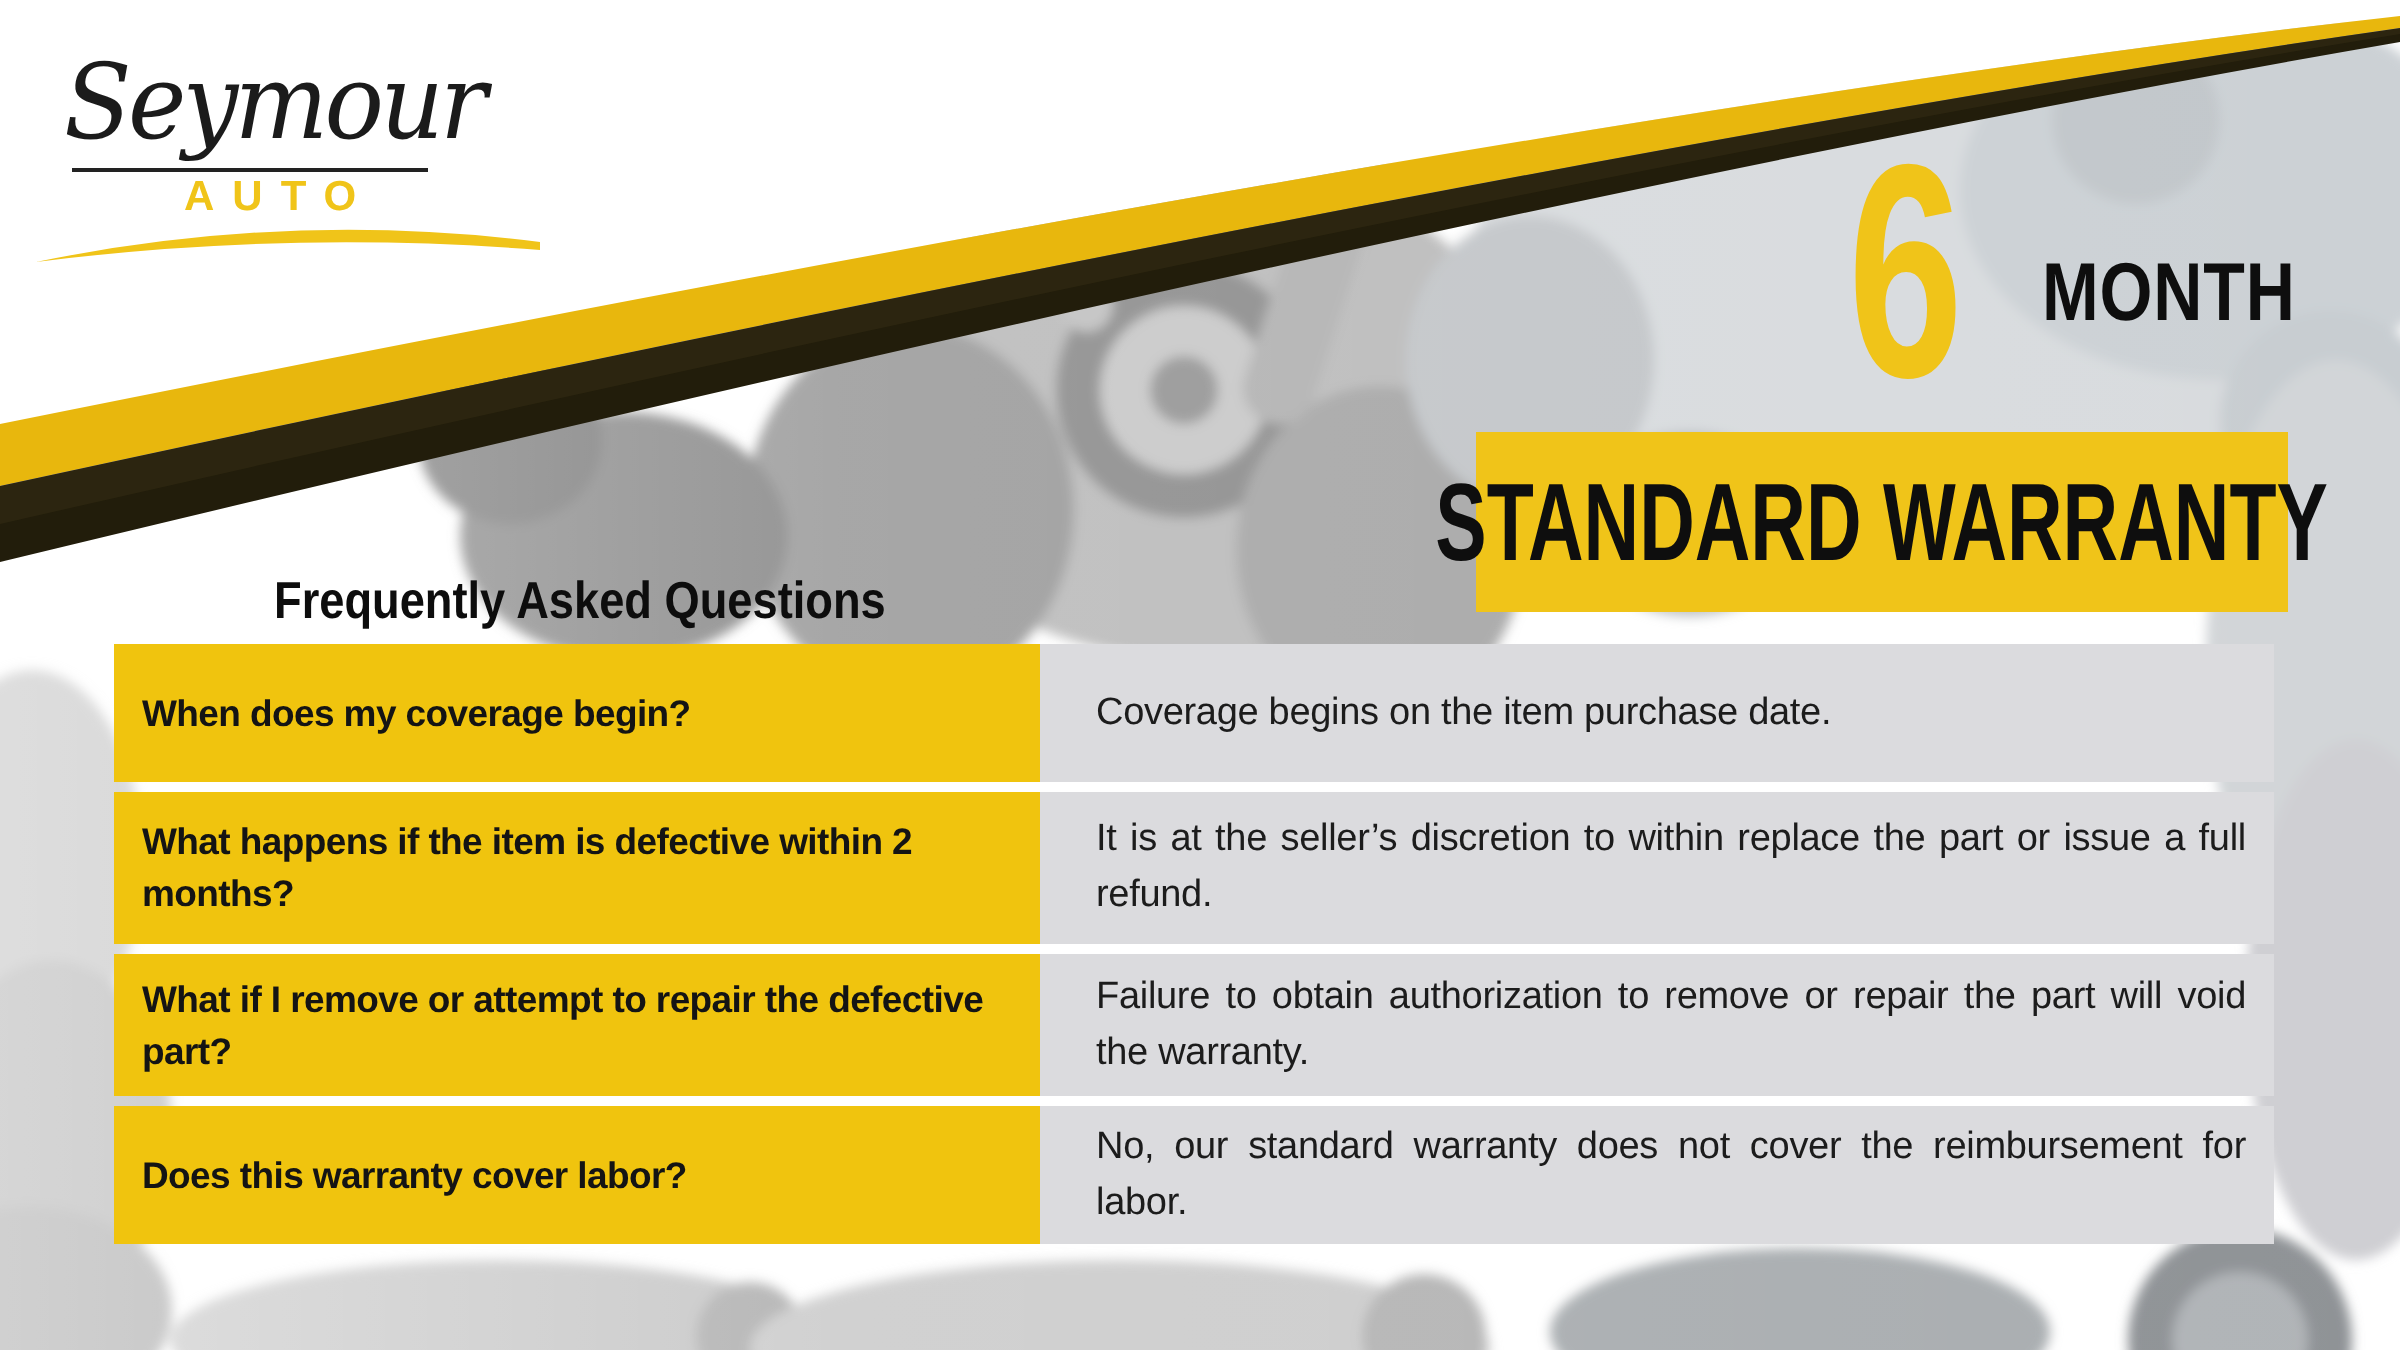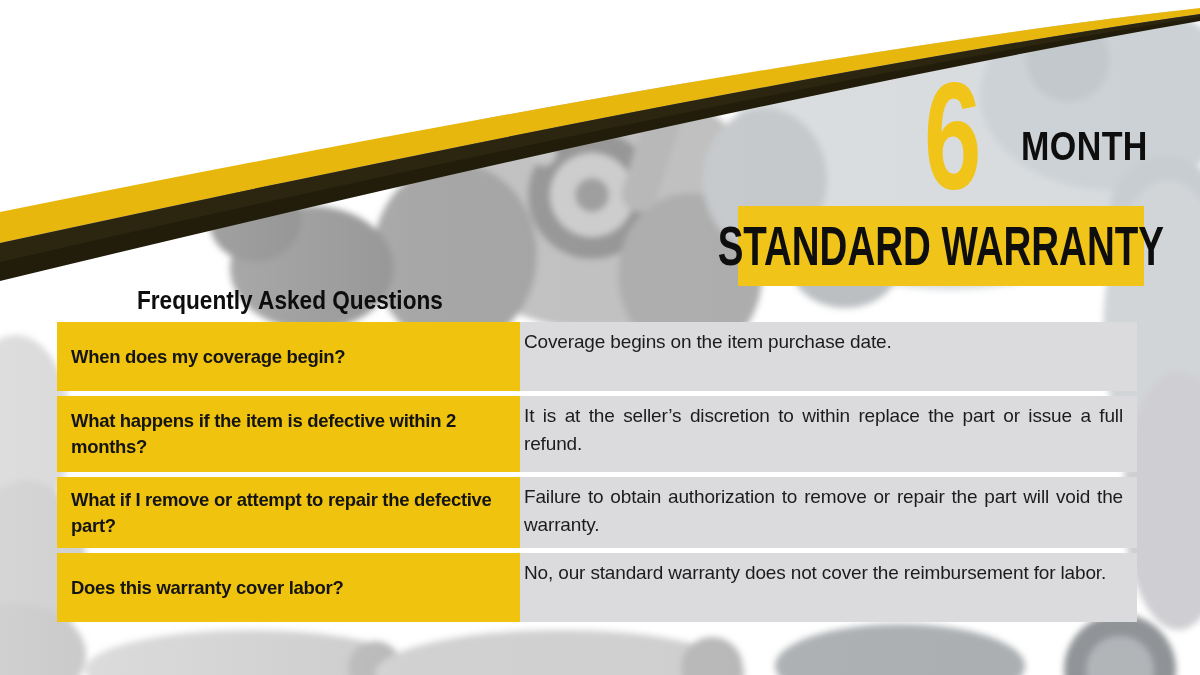--- a/index.html
+++ b/index.html
@@ -32,21 +32,21 @@
     position:absolute;left:924px;top:60px;z-index:5;
     font-size:152px;font-weight:900;line-height:1;color:var(--accent-yellow,#F0C419);
     transform:scaleX(.68);transform-origin:left top;
   }
   .month{
     position:absolute;left:1021px;top:126px;z-index:5;
     font-size:41px;font-weight:900;line-height:1;color:#0e0e0e;
     transform:scaleX(.83);transform-origin:left top;letter-spacing:.5px;white-space:nowrap;
   }
   .banner{
-    position:absolute;left:738px;top:206px;width:406px;height:80px;z-index:5;
+    position:absolute;left:738px;top:216px;width:406px;height:90px;z-index:5;
     background:var(--accent-yellow,#F0C419);
     display:flex;align-items:center;justify-content:center;
   }
   .banner .banner-text{
     font-size:55px;font-weight:900;color:#0e0e0e;line-height:1;white-space:nowrap;
     transform:scaleX(.70);transform-origin:center;letter-spacing:0px;
   }
 
   
   .faq-heading{
@@ -63,21 +63,21 @@
   .cell-q{
     background:var(--cell-yellow,#F0C40E);
     display:flex;align-items:center;padding:6px 10px 6px 14px;
   }
   .cell-q .q-text{
     font-size:18.5px;font-weight:bold;color:#141414;line-height:1.4;
     letter-spacing:-0.3px;width:104%;
   }
   .cell-a{
     background:var(--answer-gray,#DBDBDE);
-    display:flex;align-items:flex-start;padding:6px 14px 6px 4px;
+    display:flex;align-items:center;padding:6px 14px 6px 28px;
   }
   .cell-a .a-text{
     font-size:19px;color:#1c1c1c;line-height:1.45;letter-spacing:-0.15px;
     width:100%;text-align:justify;
   }
   .h69{height:69px;} .h76{height:76px;} .h71{height:71px;}
 </style>
 </head>
 <body>
 
@@ -135,20 +135,28 @@
   <svg class="layer" width="1200" height="300" viewBox="0 0 1200 300" aria-hidden="true">
 
     <path d="M0,0 H1200 V8 Q780,55 0,212 Z" fill="#ffffff"></path>
 
     <path d="M0,212 Q780,55 1200,8 L1200,14 Q775,75 0,243 Z" fill="var(--band-yellow,#E8B70D)"></path>
 
     <path d="M0,243 Q775,75 1200,14 L1200,21 Q765,96 0,281 Z" fill="var(--dark-band,#221D0B)"></path>
     <path d="M0,243 Q775,75 1200,14 L1200,17 Q770,86 0,262 Z" fill="#3a3117" opacity="0.45"></path>
   </svg>
 
+  <div class="logo">
+    <div class="script">Seymour</div>
+    <div class="underline"></div>
+    <div class="sub">AUTO</div>
+    <svg class="swoosh" width="260" height="26" viewBox="0 0 260 26" aria-hidden="true">
+      <path d="M4,23 Q130,-3 256,13 L256,17 Q130,7 4,23 Z" fill="var(--accent-yellow,#F0C419)"></path>
+    </svg>
+  </div>
 
   <div class="big-six">6</div>
   <div class="month">MONTH</div>
   <div class="banner">
     <div class="banner-text">STANDARD WARRANTY</div>
   </div>
 
   <div class="faq-heading">Frequently Asked Questions</div>
 
   <div class="faq-table">

